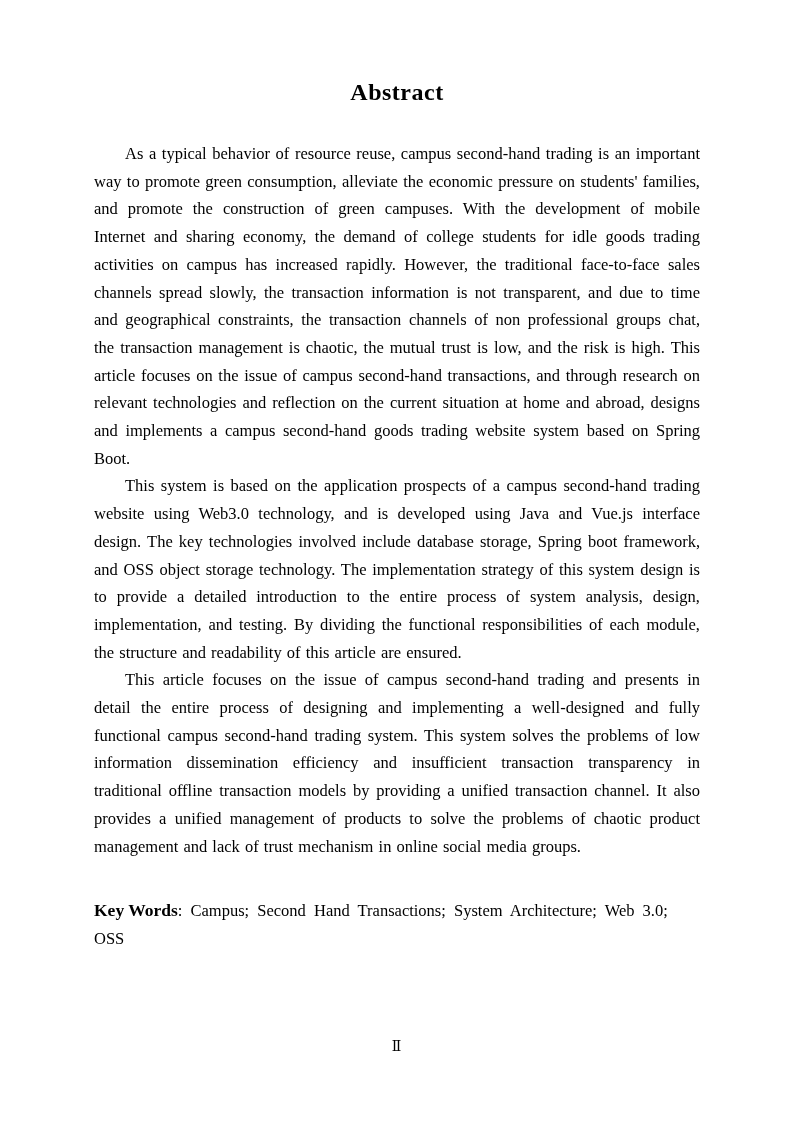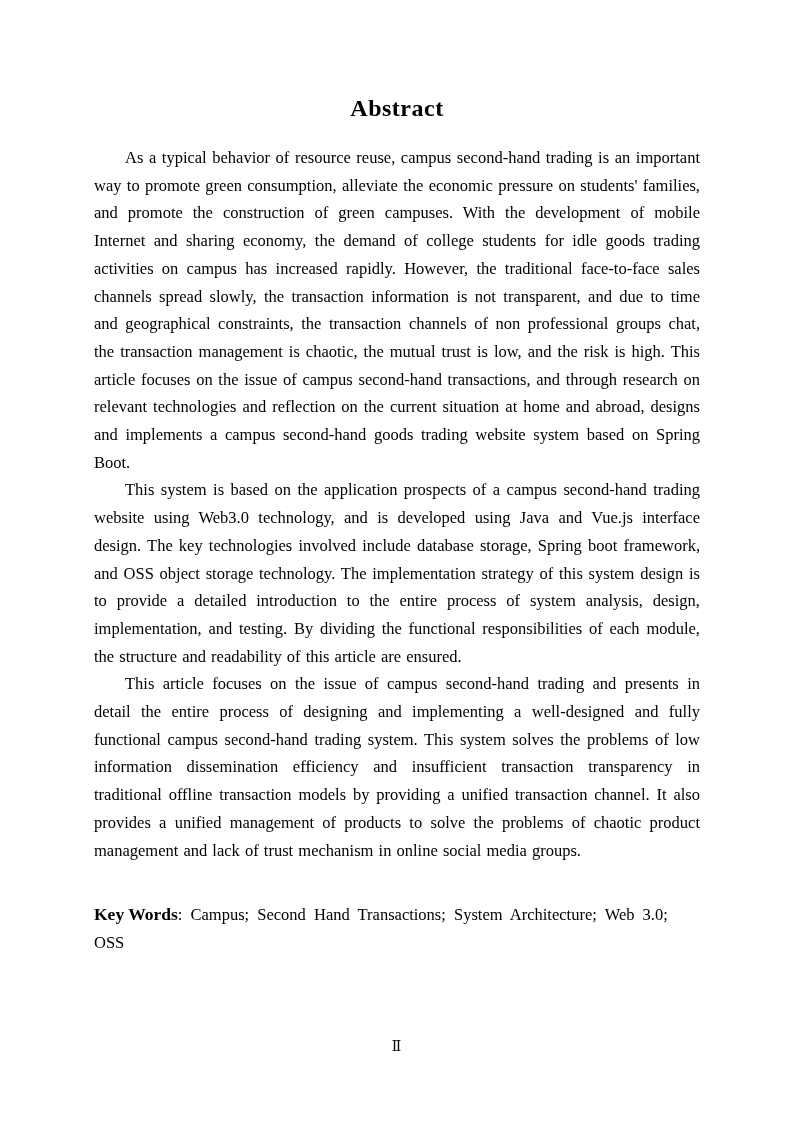--- a/index.html
+++ b/index.html
@@ -15,30 +15,30 @@
     margin: 0 auto;
     background: #ffffff;
     font-family: "Liberation Serif", "DejaVu Serif", serif;
     color: #000000;
     overflow: hidden;
   }
   .content {
     padding: 0 93px 0 94px;
   }
   .doc-title {
-    margin: 16px;
+    margin: 0;
     padding-top: 76px;
     font-size: 24px;
     line-height: 32px;
     font-weight: bold;
     text-align: center;
     letter-spacing: 0.5px;
   }
   .paragraphs {
-    margin-top: 20px;
+    margin-top: 32px;
   }
   .paragraphs p {
     margin: 0;
     font-size: 16.5px;
     line-height: 27.7px;
     text-align: justify;
     text-indent: 31px;
     word-spacing: 1px;
   }
   .keywords {

